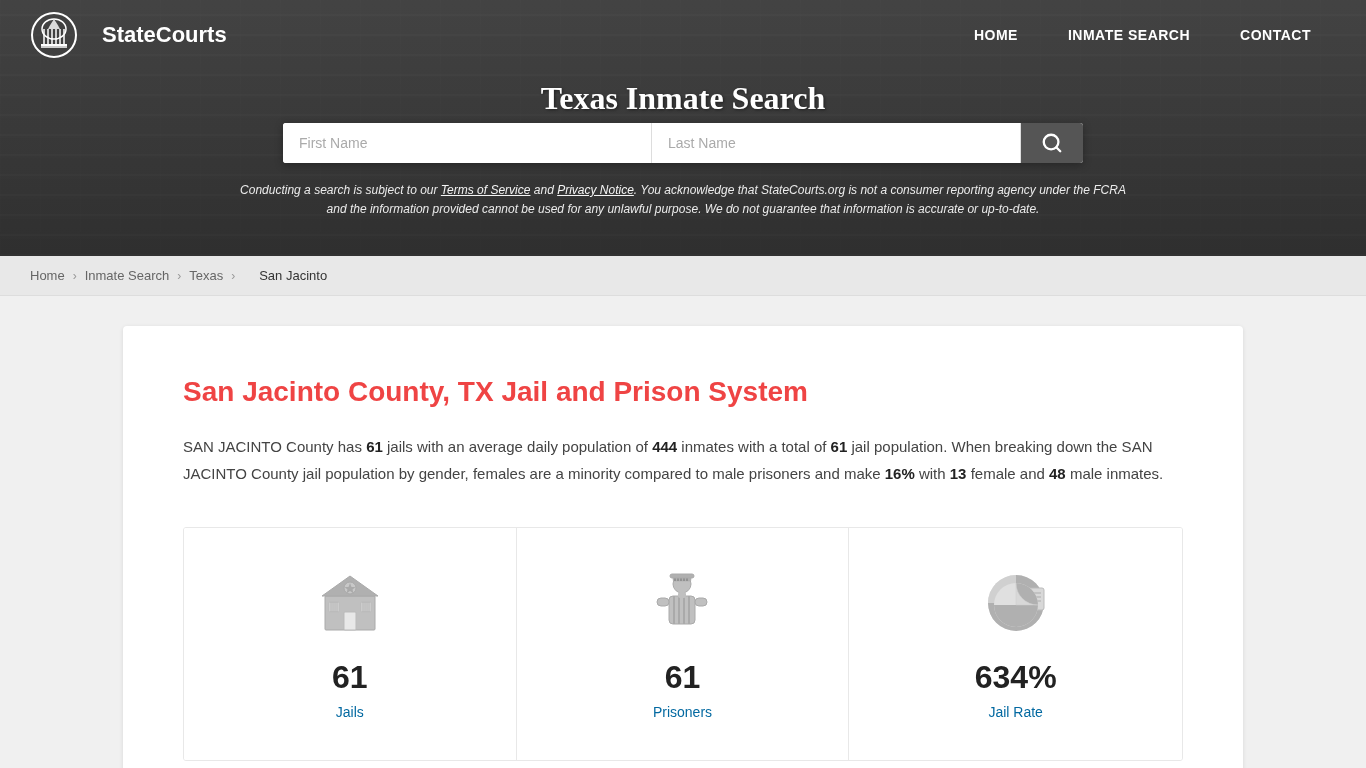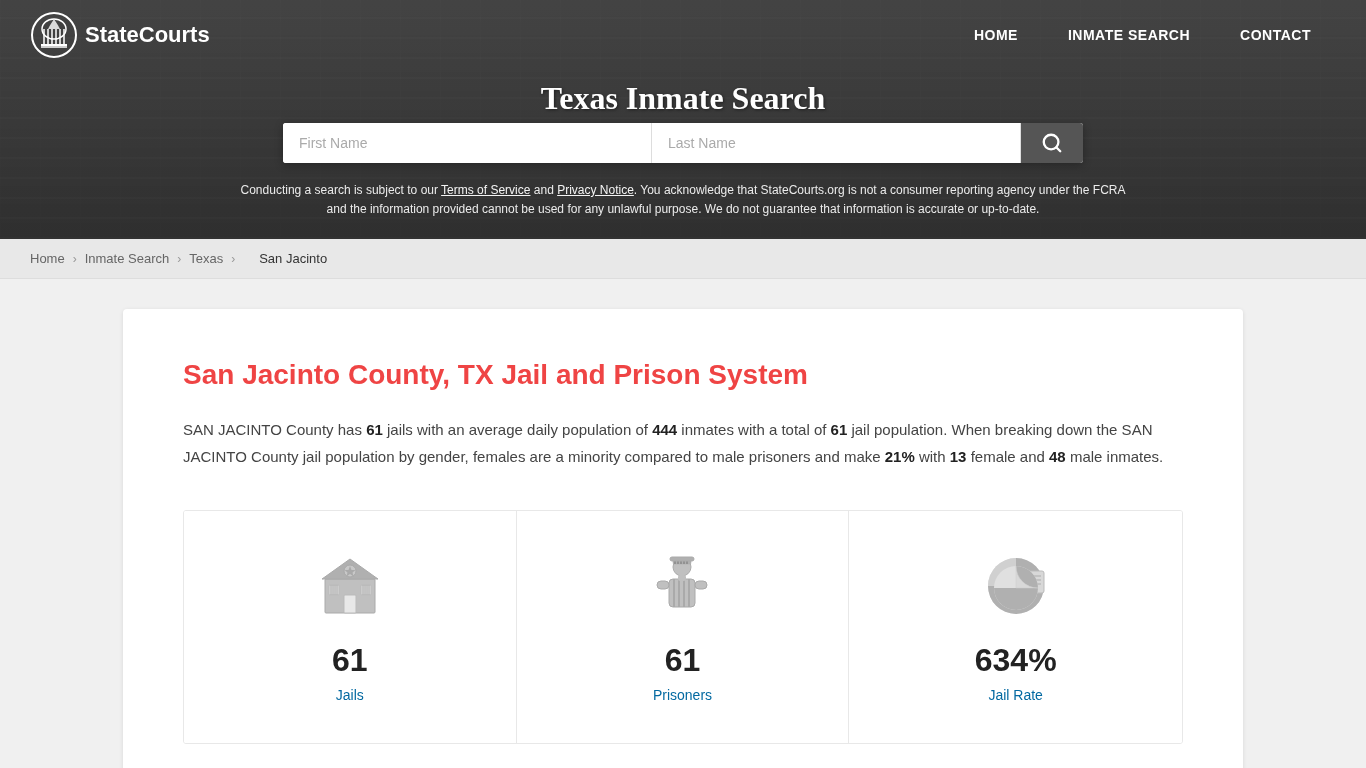--- a/index.html
+++ b/index.html
@@ -42,21 +42,21 @@
       display: flex;
       align-items: center;
       justify-content: space-between;
       padding: 0 30px;
       height: 70px;
       z-index: 10;
     }
     .logo-area {
       display: flex;
       align-items: center;
-      gap: 7px;
+      gap: 24px;
       color: white;
       text-decoration: none;
     }
     .logo-icon {
       width: 48px;
       height: 48px;
     }
     .logo-text {
       font-size: 22px;
       font-weight: bold;
@@ -139,22 +139,23 @@
       align-items: center;
       justify-content: center;
       transition: background 0.2s;
     }
     .search-btn svg { color: white; }
 
     .disclaimer {
       color: rgba(255,255,255,0.9);
       font-size: 12px;
       max-width: 900px;
-      margin: 0 auto;
+      margin: 17px auto;
       line-height: 1.6;
+      font-style: italic;
     }
     .disclaimer a {
       color: rgba(255,255,255,0.95);
       text-decoration: underline;
     }
 
     
     .breadcrumb {
       background: #e8e8e8;
       padding: 12px 30px;
@@ -300,21 +301,21 @@
   <span class="breadcrumb-sep">›</span>
   <span class="breadcrumb-current">San Jacinto</span>
 </nav>
 
 <main class="main">
   <div class="content-card">
 
     <h2 class="county-title">San Jacinto County, TX Jail and Prison System</h2>
 
     <p class="county-description">
-      SAN JACINTO County has <b>61</b> jails with an average daily population of <b>444</b> inmates with a total of <b>61</b> jail population. When breaking down the SAN JACINTO County jail population by gender, females are a minority compared to male prisoners and make <b>21%</b> with <b>13</b> female and <b>48</b> male inmates.
+      SAN JACINTO County has <b>61</b> jails with an average daily population of <b>444</b> inmates with a total of <b>61</b> jail population. When breaking down the SAN JACINTO County jail population by gender, females are a minority compared to male prisoners and make <b>16%</b> with <b>13</b> female and <b>48</b> male inmates.
     </p>
 
     <div class="stats-grid">
 
       <div class="stat-card">
         <div class="stat-icon">
           <svg width="70" height="70" viewBox="0 0 70 70" fill="none" xmlns="http://www.w3.org/2000/svg">
 
             <rect x="10" y="28" width="50" height="34" rx="1" fill="#c0c0c0" stroke="#aaa" stroke-width="1"></rect>
 

